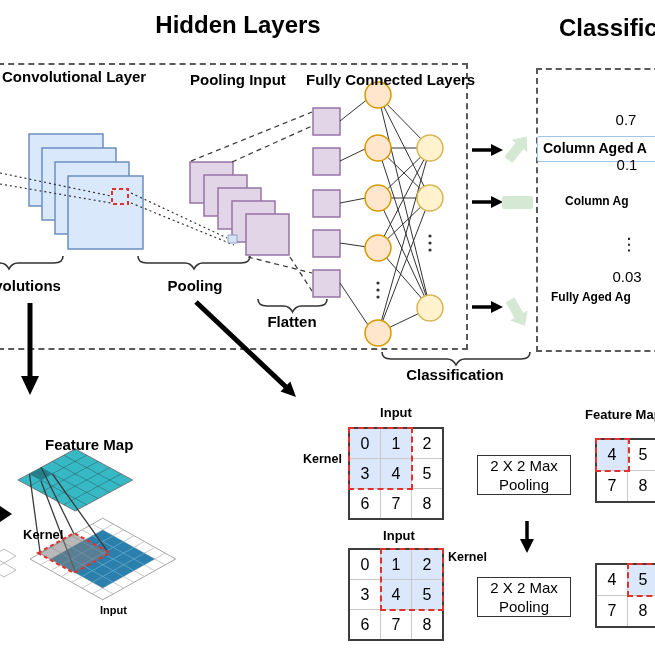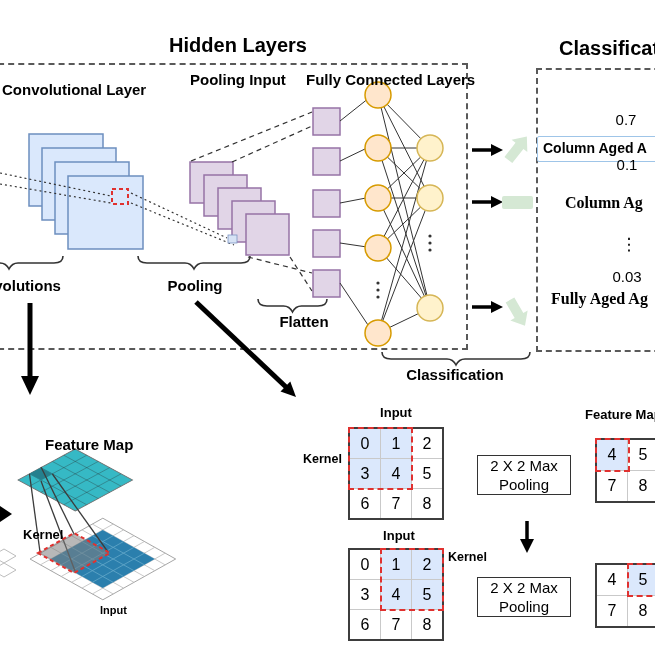--- a/index.html
+++ b/index.html
@@ -42,22 +42,22 @@
          gap:1px;background:#c9c9c9;border:2px solid #3d3d3d;}
   .cell{background:#fff;display:flex;align-items:center;justify-content:center;font-size:16px;}
   .hl{background:var(--highlight-fill,#dbe8fc);}
   .rd{position:absolute;border:2px dashed var(--red-dash,#e0312f);box-sizing:border-box;pointer-events:none;}
   .opbox{position:absolute;width:94px;height:40px;border:1.5px solid #333;background:#fff;
          display:flex;flex-direction:column;align-items:center;justify-content:center;
          font-size:15px;line-height:19px;box-sizing:border-box;}
   .probbox{position:absolute;left:537px;top:136px;width:130px;height:26px;
            border:1.5px solid var(--label-box-stroke,#9fc5e8);background:#fff;border-radius:2px;
            font-weight:bold;font-size:14px;line-height:23px;padding-left:5px;box-sizing:border-box;white-space:nowrap;}
-  .t15{font-size:15px;} .t14{font-size:16px;font-family:Liberation Serif, serif;} .t13{font-size:13px;} .t12{font-size:12.5px;} .t11{font-size:11px;}
-  .t24{font-size:20px;margin-top:23px;} .t17{font-size:17px;}
+  .t15{font-size:15px;} .t14{font-size:12px;} .t13{font-size:13px;} .t12{font-size:12.5px;} .t11{font-size:11px;}
+  .t24{font-size:24px;} .t17{font-size:17px;}
 </style>
 </head>
 <body>
 
 <div id="app">
 
   <div class="dashbox" style="left:-12px;top:63px;width:480px;height:287px;"></div>
   <div class="dashbox" style="left:536px;top:68px;width:144px;height:284px;"></div>
 
   <svg width="655" height="655" viewBox="0 0 655 655">
@@ -201,27 +201,27 @@
       </g>
 
       <polygon class="kfill" points="38,553 74,533 110,553 74,573"></polygon>
       <polygon class="redd" points="38,553 74,533 110,553 74,573"></polygon>
     </g>
   </svg>
 
   <div class="abs b t24 ctr" style="left:238px;top:11px;">Hidden Layers</div>
   <div class="abs b t24 nw" style="left:559px;top:14px;">Classification</div>
 
-  <div class="abs b t15" style="left:2px;top:81px;">Convolutional Layer</div>
+  <div class="abs b t15" style="left:2px;top:68px;">Convolutional Layer</div>
   <div class="abs b t15" style="left:190px;top:71px;">Pooling Input</div>
   <div class="abs b t15" style="left:306px;top:71px;">Fully Connected Layers</div>
 
   <div class="abs b t15 ctr nw" style="left:13px;top:277px;">Convolutions</div>
   <div class="abs b t15 ctr" style="left:195px;top:277px;">Pooling</div>
-  <div class="abs b t15 ctr" style="left:304px;top:313px;">Flatten</div>
+  <div class="abs b t15 ctr" style="left:292px;top:313px;">Flatten</div>
   <div class="abs b t15 ctr" style="left:455px;top:366px;">Classification</div>
 
   <div class="abs t15 ctr" style="left:626px;top:111px;">0.7</div>
   <div class="probbox">Column Aged A</div>
   <div class="abs t15 ctr" style="left:627px;top:156px;">0.1</div>
   <div class="abs b t14 nw" style="left:565px;top:194px;">Column Ag</div>
   <div class="abs t17 ctr" style="left:629px;top:234px;">⋮</div>
   <div class="abs t15 ctr" style="left:627px;top:268px;">0.03</div>
   <div class="abs b t14 nw" style="left:551px;top:290px;">Fully Aged Ag</div>
 

